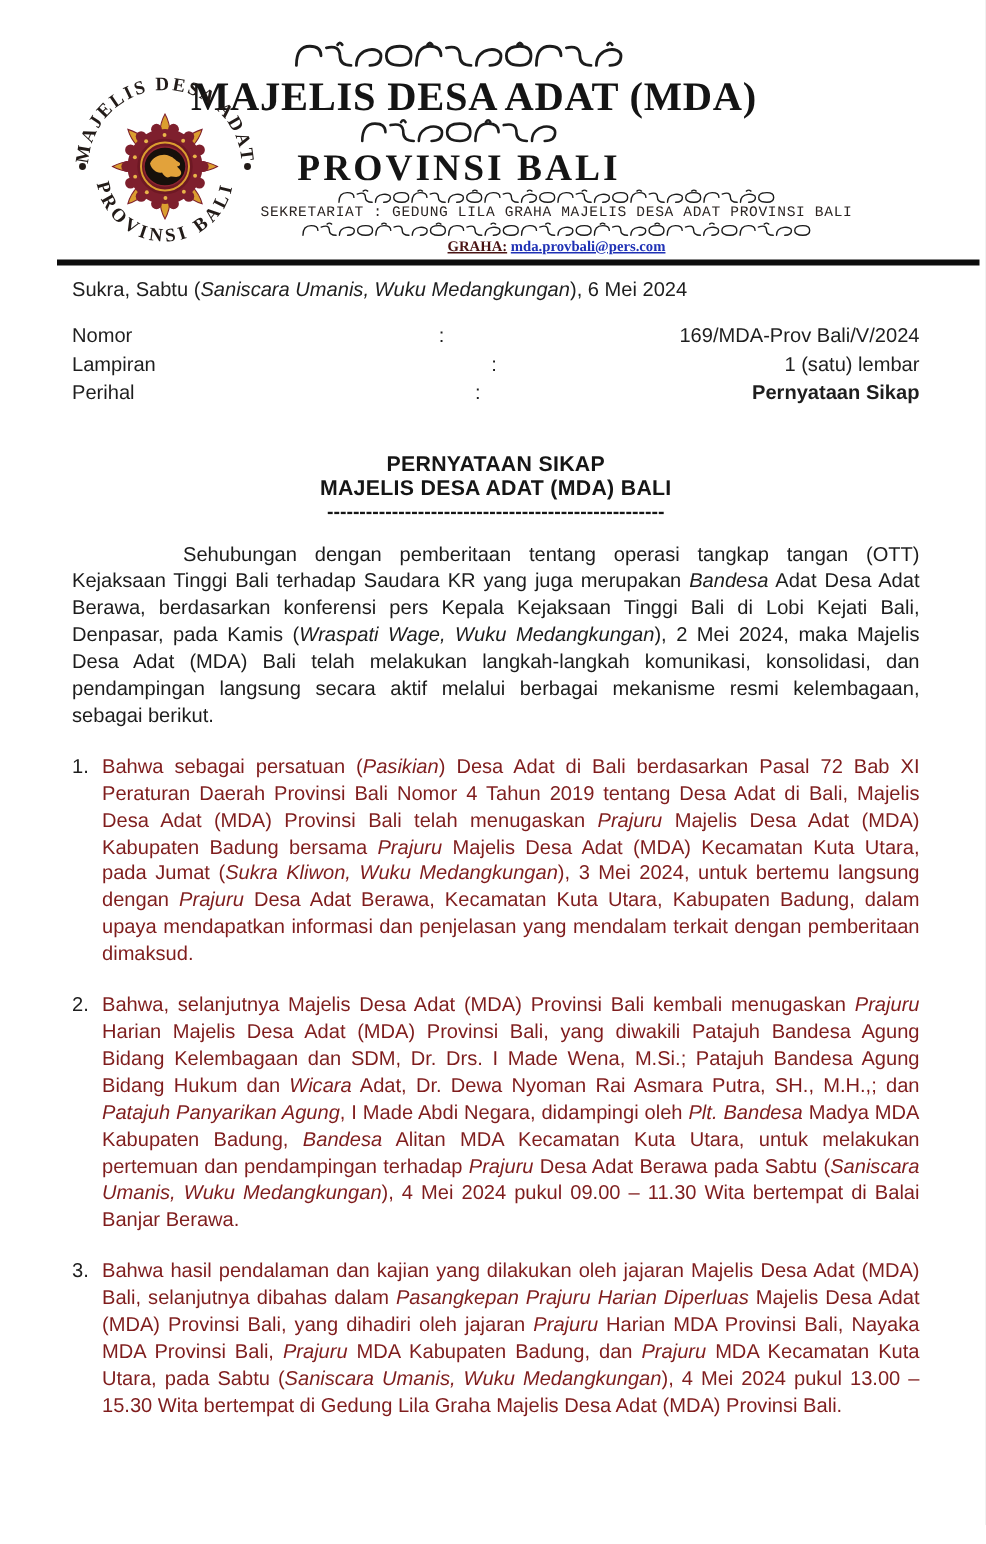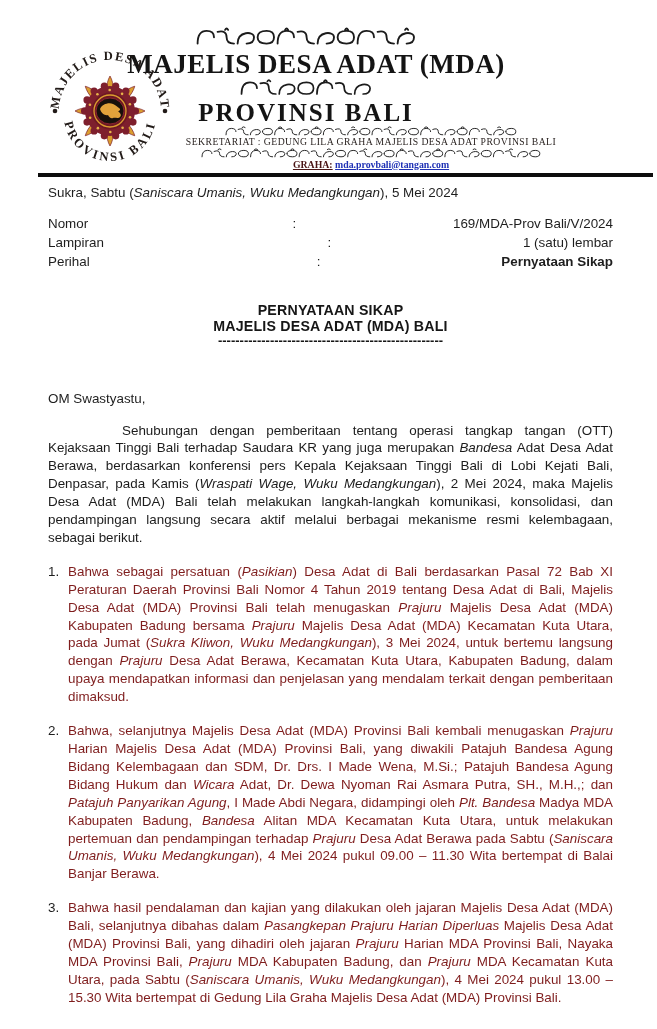--- a/index.html
+++ b/index.html
@@ -15,21 +15,21 @@
   .org-name{
     font-family:"Liberation Serif",serif;font-weight:bold;font-size:27px;line-height:28px;
     letter-spacing:.5px;color:#141414;margin-top:2px;padding-left:20px;
   }
   .region-name{
     font-family:"Liberation Serif",serif;font-weight:bold;font-size:25px;line-height:26px;
     letter-spacing:2px;color:#141414;margin-top:2px;
   }
   .lh-sub{margin-left:88px;width:566px;text-align:center;}
   .small-line{
-    font-family:Liberation Serif, serif;font-size:9.7px;line-height:10.5px;
+    font-family:Liberation Mono, monospace;font-size:9.7px;line-height:10.5px;
     letter-spacing:.45px;color:#2b2422;white-space:nowrap;
   }
   .email-line{font-family:"Liberation Serif",serif;font-size:9.8px;line-height:11px;font-weight:bold;white-space:nowrap;}
   .email-label{color:#4a1414;text-decoration:underline;}
   .email-link{color:#1f31b5;text-decoration:underline;cursor:pointer;}
   .rule{height:4px;background:#0d0d0d;margin:3px 4px 0 38px;}
   
   .letter-body{padding:0 44px 0 48px;}
   .date-line{margin-top:8px;font-size:13.4px;line-height:16px;}
   .meta{margin-top:13px;}
@@ -131,31 +131,31 @@
       <div class="lh-sub">
         <svg class="script-line" viewBox="0 0 292 11" width="292" height="11">
             <path d="M0.9733333333333333,8.8 Q0.9733333333333333,2.42 6.448333333333333,2.42 Q10.949999999999998,2.42 10.949999999999998,5.61 M13.139999999999999,3.42 Q18.615,1.42 18.615,5.61 Q18.615,8.8 23.116666666666664,8.8 M17.115,1.42 q1.5,-1.3199999999999998 3,0 M25.306666666666665,8.8 C25.306666666666665,2.42 35.28333333333333,2.42 35.28333333333333,5.61 Q35.28333333333333,8.8 30.781666666666666,8.8 M37.473333333333336,5.61 Q37.473333333333336,2.42 42.94833333333334,2.42 Q47.45,2.42 47.45,5.61 Q47.45,8.8 42.94833333333334,8.8 Q37.473333333333336,8.8 37.473333333333336,5.61 M49.64,8.8 Q49.64,2.42 55.115,2.42 Q59.61666666666667,2.42 59.61666666666667,5.61 M53.615,1.42 q1.5,-1.3199999999999998 3,0 M61.806666666666665,3.42 Q67.28166666666667,1.42 67.28166666666667,5.61 Q67.28166666666667,8.8 71.78333333333333,8.8 M73.97333333333333,8.8 C73.97333333333333,2.42 83.94999999999999,2.42 83.94999999999999,5.61 Q83.94999999999999,8.8 79.44833333333332,8.8 M86.13999999999999,5.61 Q86.13999999999999,2.42 91.61499999999998,2.42 Q96.11666666666665,2.42 96.11666666666665,5.61 Q96.11666666666665,8.8 91.61499999999998,8.8 Q86.13999999999999,8.8 86.13999999999999,5.61 M90.11499999999998,1.42 q1.5,-1.3199999999999998 3,0 M98.30666666666666,8.8 Q98.30666666666666,2.42 103.78166666666665,2.42 Q108.28333333333332,2.42 108.28333333333332,5.61 M110.47333333333333,3.42 Q115.94833333333332,1.42 115.94833333333332,5.61 Q115.94833333333332,8.8 120.44999999999999,8.8 M122.63999999999999,8.8 C122.63999999999999,2.42 132.61666666666665,2.42 132.61666666666665,5.61 Q132.61666666666665,8.8 128.11499999999998,8.8 M126.61499999999998,1.42 q1.5,-1.3199999999999998 3,0 M134.80666666666664,5.61 Q134.80666666666664,2.42 140.28166666666664,2.42 Q144.7833333333333,2.42 144.7833333333333,5.61 Q144.7833333333333,8.8 140.28166666666664,8.8 Q134.80666666666664,8.8 134.80666666666664,5.61 M146.97333333333333,8.8 Q146.97333333333333,2.42 152.44833333333332,2.42 Q156.95,2.42 156.95,5.61 M159.14,3.42 Q164.61499999999998,1.42 164.61499999999998,5.61 Q164.61499999999998,8.8 169.11666666666665,8.8 M163.11499999999998,1.42 q1.5,-1.3199999999999998 3,0 M171.30666666666664,8.8 C171.30666666666664,2.42 181.2833333333333,2.42 181.2833333333333,5.61 Q181.2833333333333,8.8 176.78166666666664,8.8 M183.47333333333333,5.61 Q183.47333333333333,2.42 188.94833333333332,2.42 Q193.45,2.42 193.45,5.61 Q193.45,8.8 188.94833333333332,8.8 Q183.47333333333333,8.8 183.47333333333333,5.61 M195.64,8.8 Q195.64,2.42 201.11499999999998,2.42 Q205.61666666666665,2.42 205.61666666666665,5.61 M199.61499999999998,1.42 q1.5,-1.3199999999999998 3,0 M207.80666666666664,3.42 Q213.28166666666664,1.42 213.28166666666664,5.61 Q213.28166666666664,8.8 217.7833333333333,8.8 M219.97333333333333,8.8 C219.97333333333333,2.42 229.95,2.42 229.95,5.61 Q229.95,8.8 225.44833333333332,8.8 M232.14,5.61 Q232.14,2.42 237.61499999999998,2.42 Q242.11666666666665,2.42 242.11666666666665,5.61 Q242.11666666666665,8.8 237.61499999999998,8.8 Q232.14,8.8 232.14,5.61 M236.11499999999998,1.42 q1.5,-1.3199999999999998 3,0 M244.30666666666664,8.8 Q244.30666666666664,2.42 249.78166666666664,2.42 Q254.2833333333333,2.42 254.2833333333333,5.61 M256.47333333333336,3.42 Q261.9483333333334,1.42 261.9483333333334,5.61 Q261.9483333333334,8.8 266.45000000000005,8.8 M268.64,8.8 C268.64,2.42 278.6166666666667,2.42 278.6166666666667,5.61 Q278.6166666666667,8.8 274.115,8.8 M272.615,1.42 q1.5,-1.3199999999999998 3,0 M280.8066666666667,5.61 Q280.8066666666667,2.42 286.2816666666667,2.42 Q290.78333333333336,2.42 290.78333333333336,5.61 Q290.78333333333336,8.8 286.2816666666667,8.8 Q280.8066666666667,8.8 280.8066666666667,5.61 " fill="none" stroke="#1c1c1c" stroke-width="0.935" stroke-linecap="round"></path>
           </svg>
         <div class="small-line">SEKRETARIAT : GEDUNG LILA GRAHA MAJELIS DESA ADAT PROVINSI BALI</div>
         <svg class="script-line" viewBox="0 0 340 11" width="340" height="11">
             <path d="M0.9714285714285714,8.8 Q0.9714285714285714,2.42 6.435714285714286,2.42 Q10.928571428571427,2.42 10.928571428571427,5.61 M13.114285714285714,3.42 Q18.57857142857143,1.42 18.57857142857143,5.61 Q18.57857142857143,8.8 23.07142857142857,8.8 M17.07857142857143,1.42 q1.5,-1.3199999999999998 3,0 M25.257142857142856,8.8 C25.257142857142856,2.42 35.21428571428571,2.42 35.21428571428571,5.61 Q35.21428571428571,8.8 30.72142857142857,8.8 M37.4,5.61 Q37.4,2.42 42.864285714285714,2.42 Q47.357142857142854,2.42 47.357142857142854,5.61 Q47.357142857142854,8.8 42.864285714285714,8.8 Q37.4,8.8 37.4,5.61 M49.54285714285714,8.8 Q49.54285714285714,2.42 55.00714285714285,2.42 Q59.49999999999999,2.42 59.49999999999999,5.61 M53.50714285714285,1.42 q1.5,-1.3199999999999998 3,0 M61.685714285714276,3.42 Q67.14999999999999,1.42 67.14999999999999,5.61 Q67.14999999999999,8.8 71.64285714285714,8.8 M73.82857142857144,8.8 C73.82857142857144,2.42 83.78571428571429,2.42 83.78571428571429,5.61 Q83.78571428571429,8.8 79.29285714285714,8.8 M85.97142857142858,5.61 Q85.97142857142858,2.42 91.43571428571428,2.42 Q95.92857142857143,2.42 95.92857142857143,5.61 Q95.92857142857143,8.8 91.43571428571428,8.8 Q85.97142857142858,8.8 85.97142857142858,5.61 M89.93571428571428,1.42 q1.5,-1.3199999999999998 3,0 M98.11428571428571,8.8 Q98.11428571428571,2.42 103.57857142857142,2.42 Q108.07142857142857,2.42 108.07142857142857,5.61 M110.25714285714285,3.42 Q115.72142857142856,1.42 115.72142857142856,5.61 Q115.72142857142856,8.8 120.21428571428571,8.8 M122.39999999999999,8.8 C122.39999999999999,2.42 132.35714285714283,2.42 132.35714285714283,5.61 Q132.35714285714283,8.8 127.8642857142857,8.8 M126.3642857142857,1.42 q1.5,-1.3199999999999998 3,0 M134.54285714285712,5.61 Q134.54285714285712,2.42 140.00714285714284,2.42 Q144.49999999999997,2.42 144.49999999999997,5.61 Q144.49999999999997,8.8 140.00714285714284,8.8 Q134.54285714285712,8.8 134.54285714285712,5.61 M146.68571428571428,8.8 Q146.68571428571428,2.42 152.15,2.42 Q156.64285714285714,2.42 156.64285714285714,5.61 M158.82857142857142,3.42 Q164.29285714285714,1.42 164.29285714285714,5.61 Q164.29285714285714,8.8 168.78571428571428,8.8 M162.79285714285714,1.42 q1.5,-1.3199999999999998 3,0 M170.97142857142856,8.8 C170.97142857142856,2.42 180.92857142857142,2.42 180.92857142857142,5.61 Q180.92857142857142,8.8 176.43571428571428,8.8 M183.1142857142857,5.61 Q183.1142857142857,2.42 188.57857142857142,2.42 Q193.07142857142856,2.42 193.07142857142856,5.61 Q193.07142857142856,8.8 188.57857142857142,8.8 Q183.1142857142857,8.8 183.1142857142857,5.61 M195.25714285714284,8.8 Q195.25714285714284,2.42 200.72142857142856,2.42 Q205.2142857142857,2.42 205.2142857142857,5.61 M199.22142857142856,1.42 q1.5,-1.3199999999999998 3,0 M207.39999999999998,3.42 Q212.8642857142857,1.42 212.8642857142857,5.61 Q212.8642857142857,8.8 217.35714285714283,8.8 M219.54285714285712,8.8 C219.54285714285712,2.42 229.49999999999997,2.42 229.49999999999997,5.61 Q229.49999999999997,8.8 225.00714285714284,8.8 M231.68571428571425,5.61 Q231.68571428571425,2.42 237.14999999999998,2.42 Q241.6428571428571,2.42 241.6428571428571,5.61 Q241.6428571428571,8.8 237.14999999999998,8.8 Q231.68571428571425,8.8 231.68571428571425,5.61 M235.64999999999998,1.42 q1.5,-1.3199999999999998 3,0 M243.8285714285714,8.8 Q243.8285714285714,2.42 249.29285714285712,2.42 Q253.78571428571425,2.42 253.78571428571425,5.61 M255.97142857142856,3.42 Q261.43571428571425,1.42 261.43571428571425,5.61 Q261.43571428571425,8.8 265.92857142857144,8.8 M268.1142857142857,8.8 C268.1142857142857,2.42 278.07142857142856,2.42 278.07142857142856,5.61 Q278.07142857142856,8.8 273.5785714285714,8.8 M272.0785714285714,1.42 q1.5,-1.3199999999999998 3,0 M280.25714285714287,5.61 Q280.25714285714287,2.42 285.7214285714286,2.42 Q290.2142857142857,2.42 290.2142857142857,5.61 Q290.2142857142857,8.8 285.7214285714286,8.8 Q280.25714285714287,8.8 280.25714285714287,5.61 M292.40000000000003,8.8 Q292.40000000000003,2.42 297.86428571428576,2.42 Q302.3571428571429,2.42 302.3571428571429,5.61 M304.54285714285714,3.42 Q310.00714285714287,1.42 310.00714285714287,5.61 Q310.00714285714287,8.8 314.5,8.8 M308.50714285714287,1.42 q1.5,-1.3199999999999998 3,0 M316.6857142857143,8.8 C316.6857142857143,2.42 326.64285714285717,2.42 326.64285714285717,5.61 Q326.64285714285717,8.8 322.15000000000003,8.8 M328.8285714285714,5.61 Q328.8285714285714,2.42 334.29285714285714,2.42 Q338.7857142857143,2.42 338.7857142857143,5.61 Q338.7857142857143,8.8 334.29285714285714,8.8 Q328.8285714285714,8.8 328.8285714285714,5.61 " fill="none" stroke="#1c1c1c" stroke-width="0.935" stroke-linecap="round"></path>
           </svg>
         <div class="email-line">
           <span class="email-label">GRAHA:</span>
-          <span class="email-link">mda.provbali@tangan.com</span>
+          <span class="email-link">mda.provbali@pers.com</span>
         </div>
       </div>
     </div>
 
     <div class="rule"></div>
   </div>
 
   <div class="letter-body">
 
-    <div class="date-line"><span>Sukra, Sabtu (</span><i>Saniscara Umanis, Wuku Medangkungan</i><span>), 5 Mei 2024</span></div>
+    <div class="date-line"><span>Sukra, Sabtu (</span><i>Saniscara Umanis, Wuku Medangkungan</i><span>), 6 Mei 2024</span></div>
 
     <div class="meta">
       <div class="meta-row">
         <span class="meta-label">Nomor</span>
         <span class="meta-sep">:</span>
         <span class="meta-value">169/MDA-Prov Bali/V/2024</span>
       </div>
       <div class="meta-row">
         <span class="meta-label">Lampiran</span>
         <span class="meta-sep">:</span>
@@ -167,21 +167,20 @@
         <span class="meta-value bold">Pernyataan Sikap</span>
       </div>
     </div>
 
     <div class="title-block">
       <div class="title-line">PERNYATAAN SIKAP</div>
       <div class="title-line">MAJELIS DESA ADAT (MDA) BALI</div>
       <div class="title-divider">----------------------------------------------------</div>
     </div>
 
-    <div class="salutation">OM Swastyastu,</div>
 
     <div class="opening"><span>Sehubungan dengan pemberitaan tentang operasi tangkap tangan (OTT) Kejaksaan Tinggi Bali terhadap Saudara KR yang juga merupakan </span><i>Bandesa</i><span> Adat Desa Adat Berawa, berdasarkan konferensi pers Kepala Kejaksaan Tinggi Bali di Lobi Kejati Bali, Denpasar, pada Kamis (</span><i>Wraspati Wage, Wuku Medangkungan</i><span>), 2 Mei 2024, maka Majelis Desa Adat (MDA) Bali telah melakukan langkah-langkah komunikasi, konsolidasi, dan pendampingan langsung secara aktif melalui berbagai mekanisme resmi kelembagaan, sebagai berikut.</span></div>
 
     <div class="items">
       <div class="item">
         <span class="item-number">1.</span>
         <div class="item-text"><span>Bahwa sebagai persatuan (</span><i>Pasikian</i><span>) Desa Adat di Bali berdasarkan Pasal 72 Bab XI Peraturan Daerah Provinsi Bali Nomor 4 Tahun 2019 tentang Desa Adat di Bali, Majelis Desa Adat (MDA) Provinsi Bali telah menugaskan </span><i>Prajuru</i><span> Majelis Desa Adat (MDA) Kabupaten Badung bersama </span><i>Prajuru</i><span> Majelis Desa Adat (MDA) Kecamatan Kuta Utara, pada Jumat (</span><i>Sukra Kliwon, Wuku Medangkungan</i><span>), 3 Mei 2024, untuk bertemu langsung dengan </span><i>Prajuru</i><span> Desa Adat Berawa, Kecamatan Kuta Utara, Kabupaten Badung, dalam upaya mendapatkan informasi dan penjelasan yang mendalam terkait dengan pemberitaan dimaksud.</span></div>
       </div>
       <div class="item">
         <span class="item-number">2.</span>

